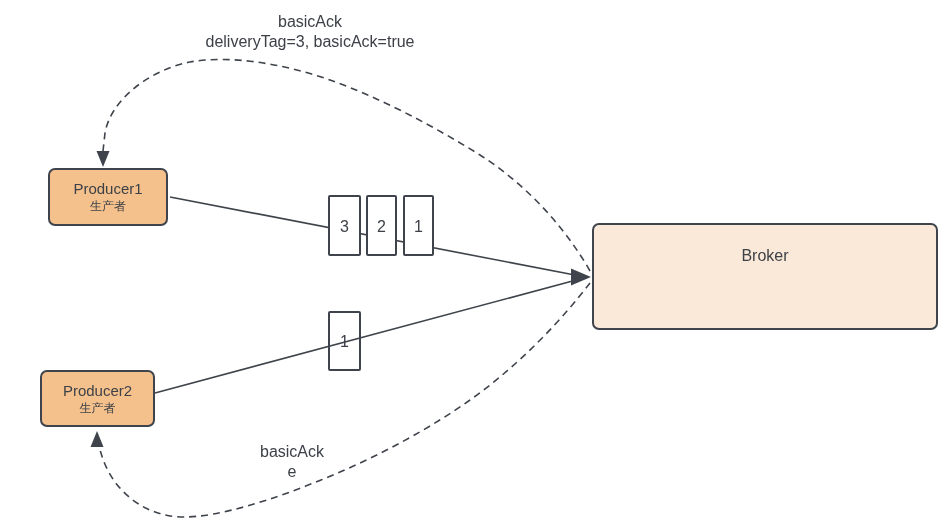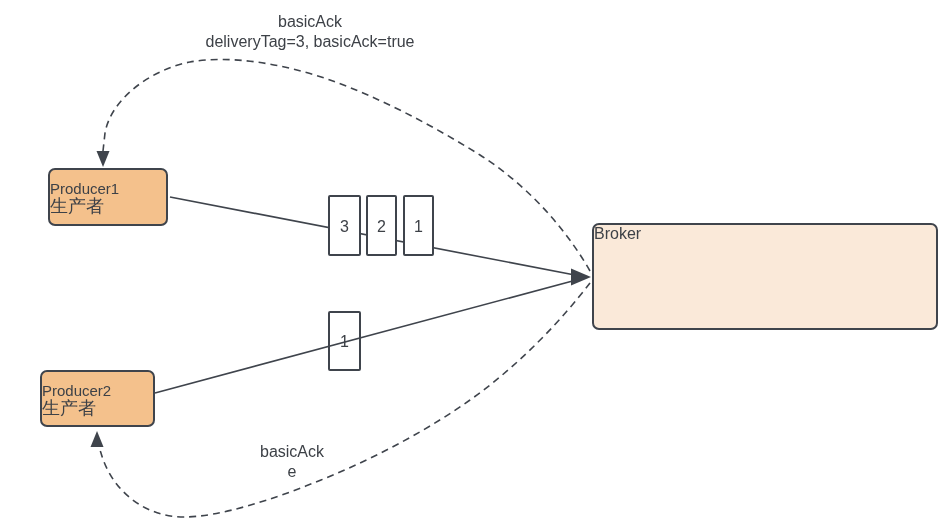--- a/index.html
+++ b/index.html
@@ -16,29 +16,29 @@
     position:relative;width:947px;height:530px;overflow:hidden;
     background:var(--background);
     font-family:"Liberation Sans", sans-serif;
     color:var(--text);
   }
   .canvas svg{position:absolute;left:0;top:0;}
   .node{
     position:absolute;box-sizing:border-box;
     border:2px solid var(--node-border);
     border-radius:7px;
-    display:flex;flex-direction:column;align-items:flex-start;justify-content:center;
+    display:flex;flex-direction:column;align-items:center;justify-content:center;
     text-align:center;
   }
   .producer{background:var(--producer-fill);}
   .producer .title{font-size:15px;line-height:19px;}
-  .producer .subtitle{font-size:18px;line-height:17px;}
+  .producer .subtitle{font-size:12px;line-height:17px;}
   .broker{
     background:var(--broker-fill);
-    justify-content:flex-start;
+    justify-content:flex-start;padding-top:22px;
     font-size:16px;
   }
   #producer1{left:48px;top:168px;width:120px;height:58px;}
   #producer2{left:40px;top:370px;width:115px;height:57px;}
   #broker{left:592px;top:223px;width:346px;height:107px;}
   .ack-label{
     position:absolute;width:300px;text-align:center;
     font-size:16px;line-height:20px;color:var(--text);
   }
   #top-ack-label{left:160px;top:12px;}

